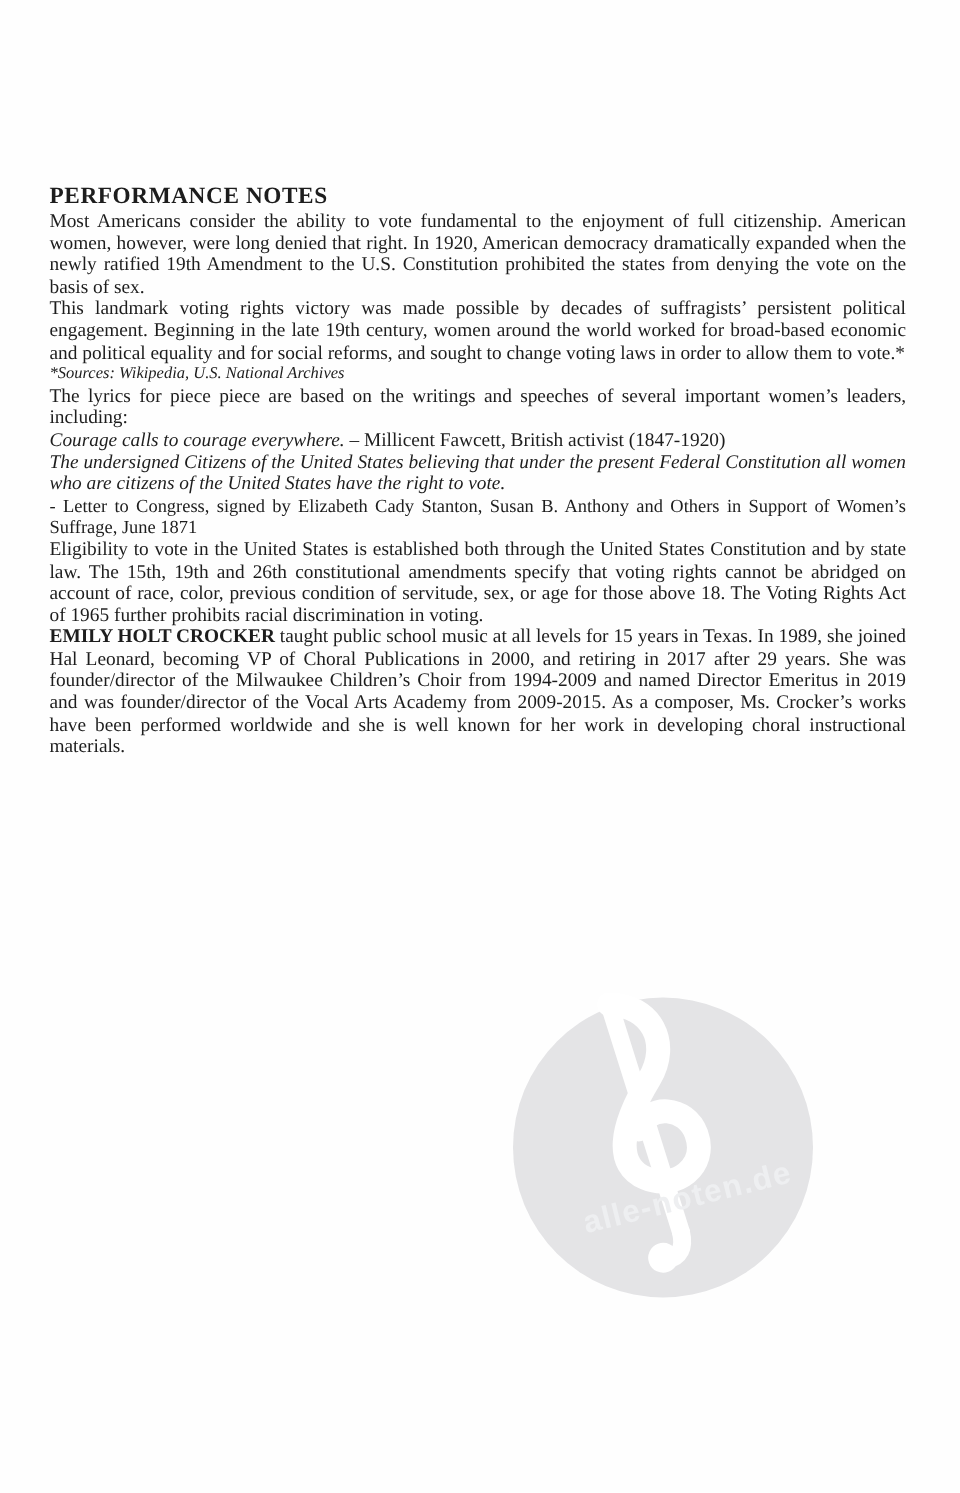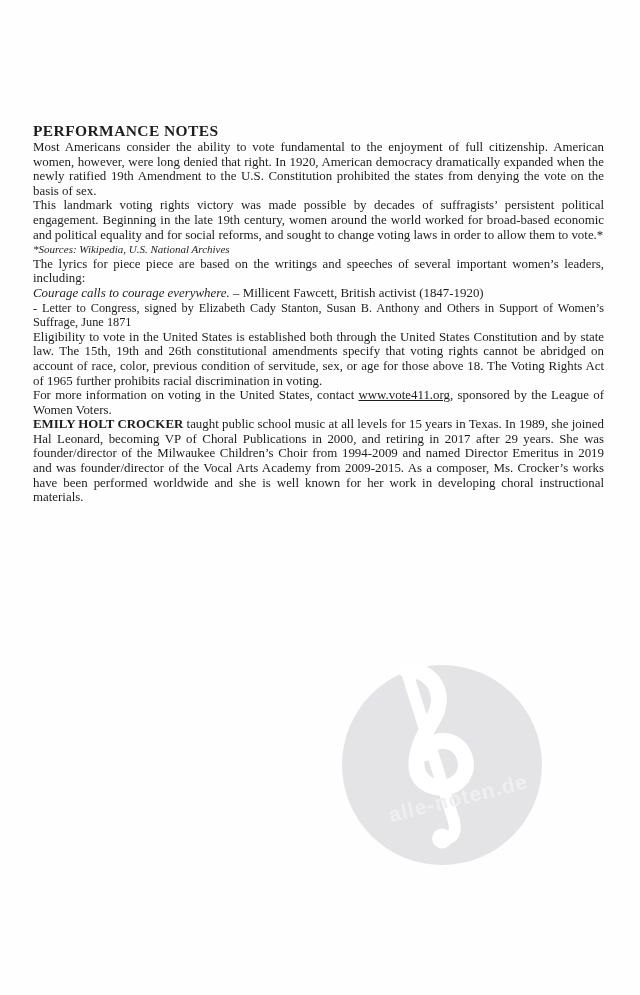--- a/index.html
+++ b/index.html
@@ -64,22 +64,22 @@
     <p class="p1">Most Americans consider the ability to vote fundamental to the enjoyment of full citizenship. American women, however, were long denied that right. In 1920, American democracy dramatically expanded when the newly ratified 19th Amendment to the U.S. Constitution prohibited the states from denying the vote on the basis of sex.</p>
 
     <p class="p2">This landmark voting rights victory was made possible by decades of suffragists’ persistent political engagement. Beginning in the late 19th century, women around the world worked for broad-based economic and political equality and for social reforms, and sought to change voting laws in order to allow them to vote.*</p>
 
     <p class="sources">*Sources: Wikipedia, U.S. National Archives</p>
 
     <p class="p3">The lyrics for piece piece are based on the writings and speeches of several important women’s leaders, including:</p>
 
     <p class="q1"><span class="italic">Courage calls to courage everywhere.</span><span> – Millicent Fawcett, British activist (1847-1920)</span></p>
 
+    <p class="q2 italic">The undersigned Citizens of the United States believing that under the present Federal Constitution all women who are citizens of the United States have the right to vote.</p>
     <p class="attr">- Letter to Congress, signed by Elizabeth Cady Stanton, Susan B. Anthony and Others in Support of Women’s Suffrage, June 1871</p>
 
     <p class="p4">Eligibility to vote in the United States is established both through the United States Constitution and by state law. The 15th, 19th and 26th constitutional amendments specify that voting rights cannot be abridged on account of race, color, previous condition of servitude, sex, or age for those above 18. The Voting Rights Act of 1965 further prohibits racial discrimination in voting.</p>
 
-    <p class="p5"><span>For more information on voting in the United States, contact </span><span class="link">www.vote411.org</span><span>, sponsored by the League of Women Voters.</span></p>
 
     <p class="bio"><span class="bold">EMILY HOLT CROCKER</span><span> taught public school music at all levels for 15 years in Texas. In 1989, she joined Hal Leonard, becoming VP of Choral Publications in 2000, and retiring in 2017 after 29 years. She was founder/director of the Milwaukee Children’s Choir from 1994-2009 and named Director Emeritus in 2019 and was founder/director of the Vocal Arts Academy from 2009-2015. As a composer, Ms. Crocker’s works have been performed worldwide and she is well known for her work in developing choral instructional materials.</span></p>
 
   </div>
 </div>
 
 </body></html>

